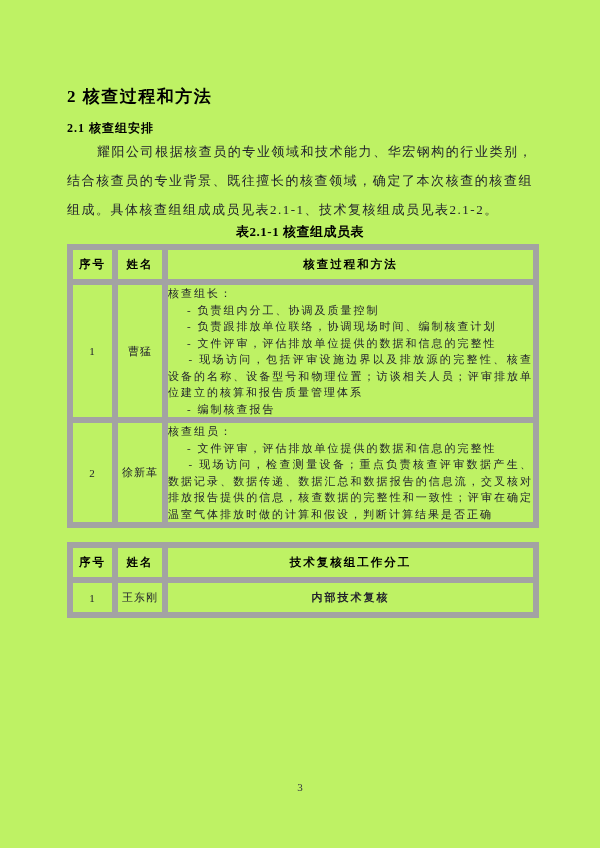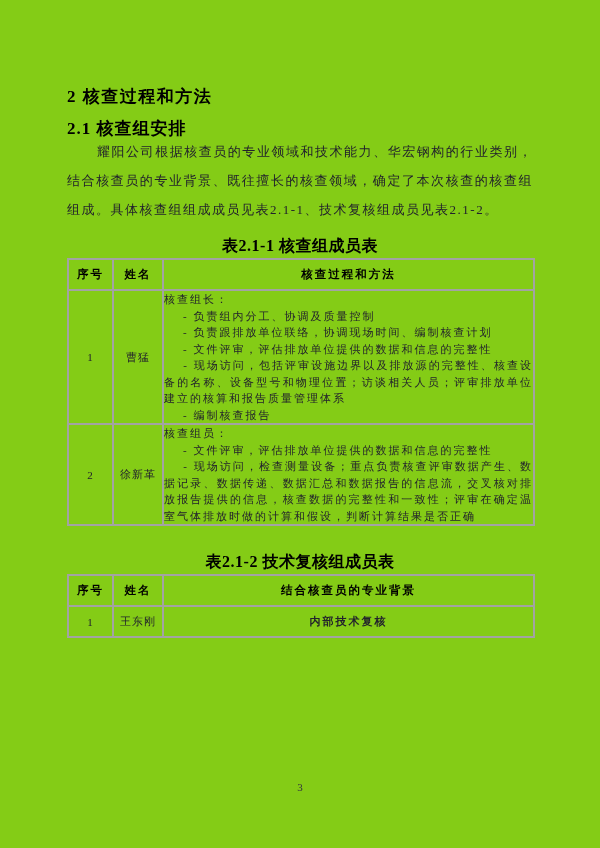--- a/index.html
+++ b/index.html
@@ -1,67 +1,67 @@
 <!DOCTYPE html>
 <html><head>
 <meta charset="utf-8">
 <style>
   html,body { margin:0; padding:0; background:#ffffff; }
   .page {
     position:relative;
     width:600px; height:848px;
     margin:0 auto;
-    background:#84cc16;
+    background:#bef264;
     box-sizing:border-box;
     padding:86px 67px 0 67px;
     font-family:"Liberation Serif","DejaVu Serif",serif;
     color:#21212b;
     overflow:hidden;
   }
   .chapter-heading {
     margin:0;
     font-size:17px;
     line-height:21px;
     font-weight:bold;
     color:#000000;
     letter-spacing:1.5px;
   }
   .section-heading {
     margin:13px 0 0 0;
-    font-size:17px;
+    font-size:12px;
     line-height:17px;
     font-weight:bold;
     color:#000000;
     letter-spacing:1px;
   }
   .body-para {
     margin:0 0 0 0;
     font-size:13px;
     line-height:29px;
     letter-spacing:1.5px;
     text-align:justify;
     text-indent:30px;
     color:#22222c;
   }
   .tbl-title {
-    margin:14px 0 4px 0;
+    margin:0 0 4px 0;
     text-align:center;
     font-weight:bold;
-    font-size:16px;
+    font-size:13px;
     line-height:16px;
     color:#000000;
     letter-spacing:0.5px;
   }
   table.doc-table {
     border-collapse:collapse;
     table-layout:fixed;
     width:466px;
   }
   table.doc-table th, table.doc-table td {
-    border:2px solid #a3a3a3;
+    border:6px solid #a3a3a3;
     padding:0;
     color:#22222c;
   }
   table.doc-table th {
     height:29px;
     font-size:11.5px;
     font-weight:bold;
     text-align:center;
     letter-spacing:2px;
     color:#000000;
@@ -142,33 +142,32 @@
         <td class="cell-center">徐新革</td>
         <td class="cell-division">核查组员：
     - 文件评审，评估排放单位提供的数据和信息的完整性
     - 现场访问，检查测量设备；重点负责核查评审数据产生、数据记录、数据传递、数据汇总和数据报告的信息流，交叉核对排放报告提供的信息，核查数据的完整性和一致性；评审在确定温室气体排放时做的计算和假设，判断计算结果是否正确</td>
       </tr>
     </tbody>
   </table>
 
   <div class="gap-sm"></div>
 
-  <div class="tbl-title">表2.1-2 技术复核组成员表</div>
 
   <table class="doc-table">
     <colgroup>
       <col style="width:45px">
       <col style="width:50px">
       <col style="width:371px">
     </colgroup>
     <thead>
       <tr>
         <th>序号</th>
         <th>姓名</th>
-        <th>结合核查员的专业背景</th>
+        <th>技术复核组工作分工</th>
       </tr>
     </thead>
     <tbody>
       <tr class="short-row">
         <td class="cell-center">1</td>
         <td class="cell-center">王东刚</td>
         <td class="cell-division-center">内部技术复核</td>
       </tr>
     </tbody>
   </table>

